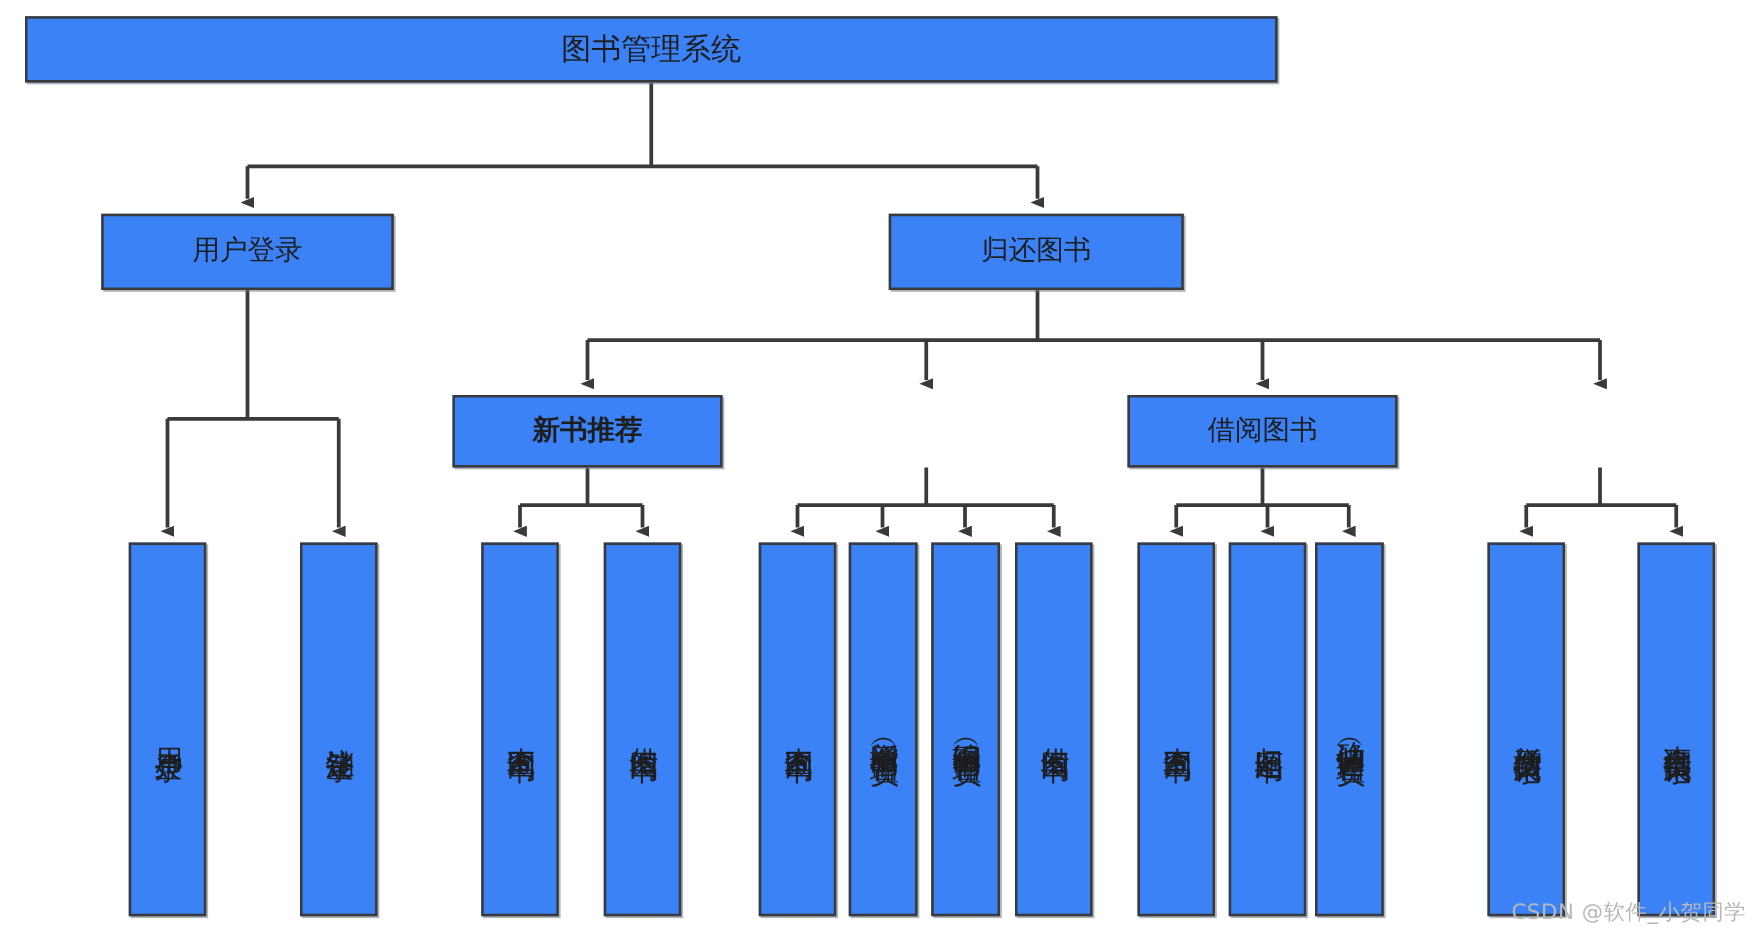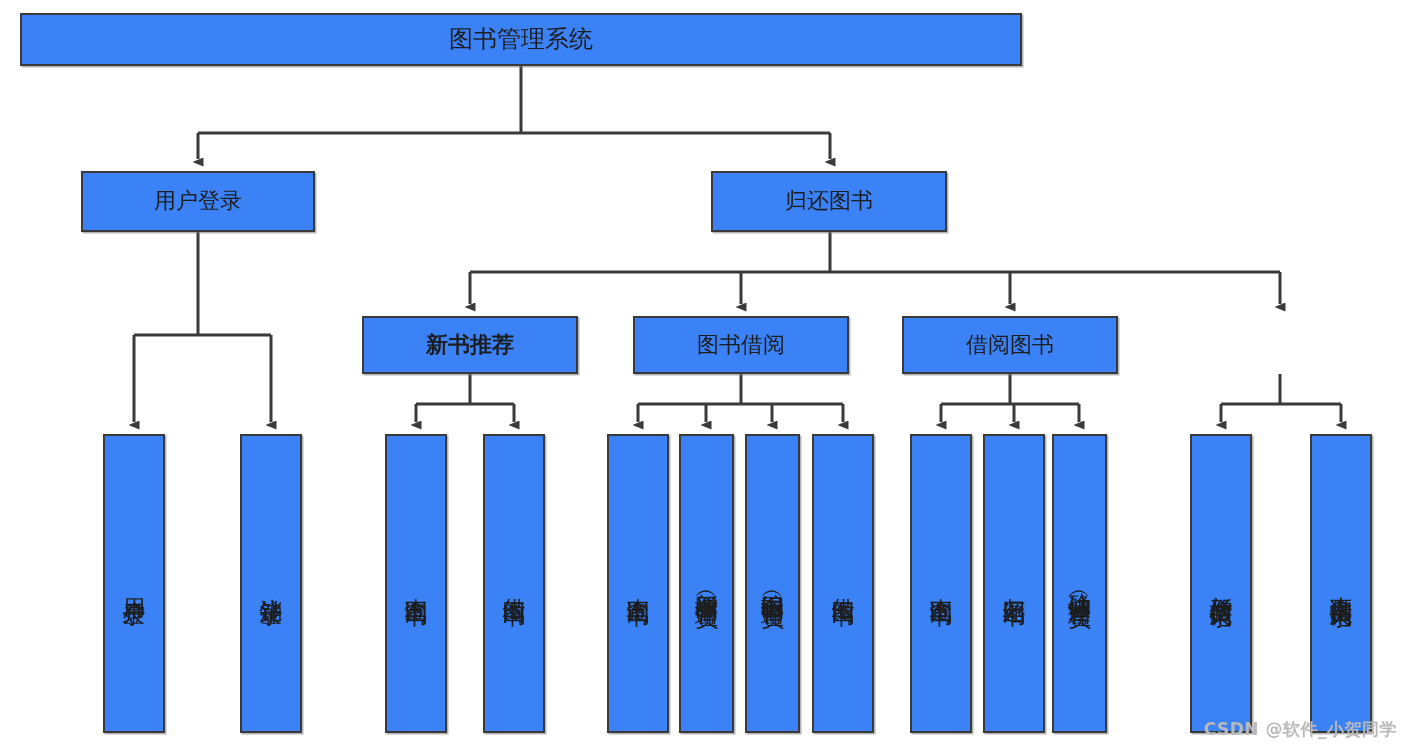--- a/index.html
+++ b/index.html
@@ -57,21 +57,20 @@
   }
   #watermark {
     position: absolute;
     right: 8px;
     bottom: 6px;
     font-size: 17px;
     color: #b9b9b9;
     letter-spacing: 0.5px;
     z-index: 5;
     white-space: nowrap;
-    font-weight: bold;
   }
 </style>
 </head>
 <body>
 
 <div id="canvas">
 
   <svg class="wires" viewBox="0 0 1405 747" xmlns="http://www.w3.org/2000/svg">
     <defs>
       <marker id="arrow" markerWidth="9" markerHeight="11" refX="1.5" refY="5.5" orient="auto" markerUnits="userSpaceOnUse">
@@ -129,23 +128,20 @@
   <div class="node lvl1" id="node-user-login" style="left: 81px; top: 171px; width: 234px; height: 61px;">
     <span class="lbl">用户登录</span>
   </div>
   <div class="node lvl1" id="node-book-manage" style="left: 711px; top: 171px; width: 236px; height: 61px;">
     <span class="lbl">归还图书</span>
   </div>
 
   <div class="node lvl2" id="node-new-book-rec" style="left: 362px; top: 316px; width: 216px; height: 58px; font-weight: bold;">
     <span class="lbl">新书推荐</span>
   </div>
-  <div class="node lvl2" id="node-book-borrow" style="left: 633px; top: 316px; width: 216px; height: 58px;">
-    <span class="lbl">图书借阅</span>
-  </div>
   <div class="node lvl2" id="node-current-borrow" style="left: 902px; top: 316px; width: 216px; height: 58px;">
     <span class="lbl">借阅图书</span>
   </div>
 
   <div id="leaf-container">
       <div class="node leaf" style="left: 103px; top: 434px; width: 62px; height: 299px;">
         <span class="lbl">用户登录</span>
       </div>
       <div class="node leaf" style="left: 240px; top: 434px; width: 62px; height: 299px;">
         <span class="lbl">注销登录</span>

